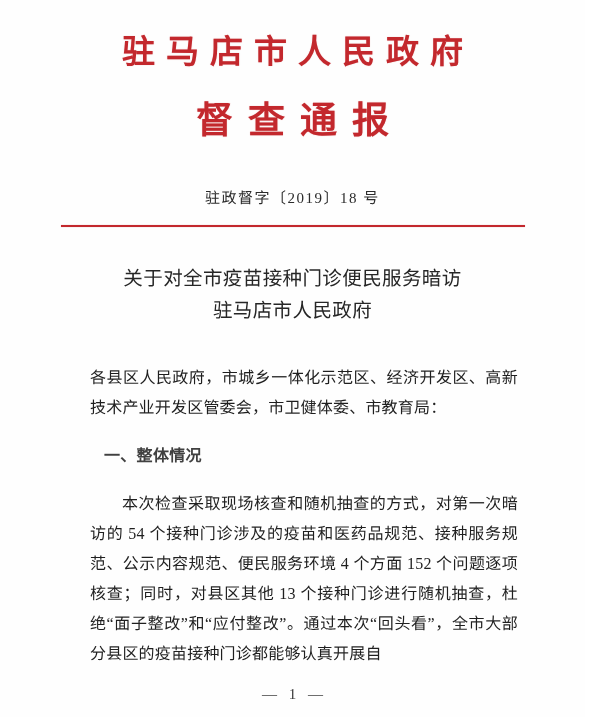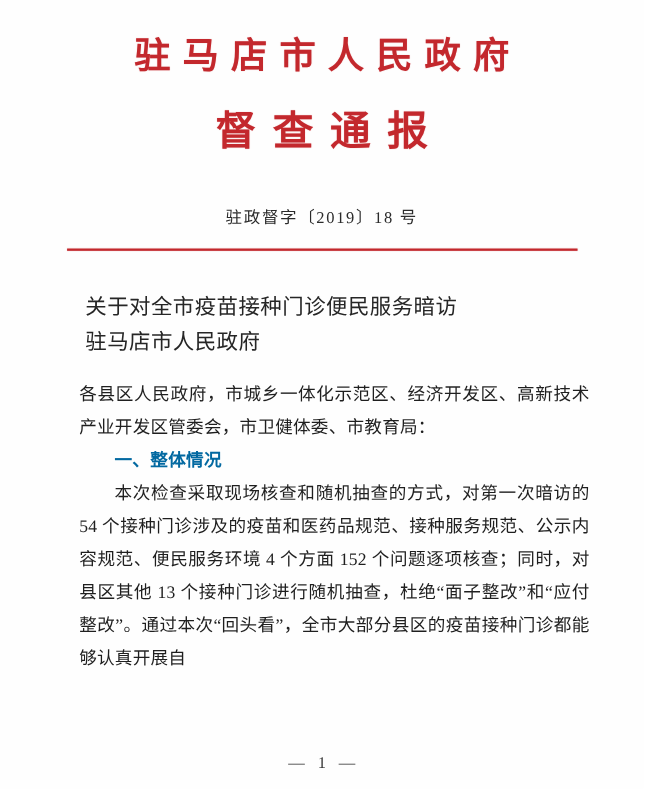--- a/index.html
+++ b/index.html
@@ -69,20 +69,21 @@
     height: 2px;
     margin: 18px auto 0 auto;
     background: #c3282d;
     box-shadow: 0 0 1px rgba(195,40,45,0.5);
   }
 
   
   .doc-title {
     margin: 36px auto 0 auto;
     width: 430px;
+    text-align: center;
     font-family: "Liberation Sans", "DejaVu Sans", sans-serif;
     font-size: 19.5px;
     font-weight: 500;
     color: #262626;
     line-height: 1.62;
     letter-spacing: 0.4px;
   }
   .doc-title .t-line {
     display: block;
   }
@@ -93,32 +94,32 @@
     left: 72px;
     top: 345px;
     width: 464px;
   }
   .para {
     font-family: "Liberation Serif", "DejaVu Serif", serif;
     font-size: 16px;
     color: #1f1f1f;
     line-height: 30px;
     letter-spacing: 0.2px;
-    margin: 0;
+    margin: 18px;
     text-align: justify;
     text-justify: inter-character;
   }
   .para.indent {
     text-indent: 32px;
   }
   .section-heading {
     font-family: Liberation Serif, serif;
     font-size: 16px;
     font-weight: 700;
-    color: #0369a1;
+    color: #404040;
     line-height: 30px;
     letter-spacing: 0.3px;
     margin: 0;
     text-indent: 32px;
   }
 
   
   .page-footer {
     position: absolute;
     left: 0;

